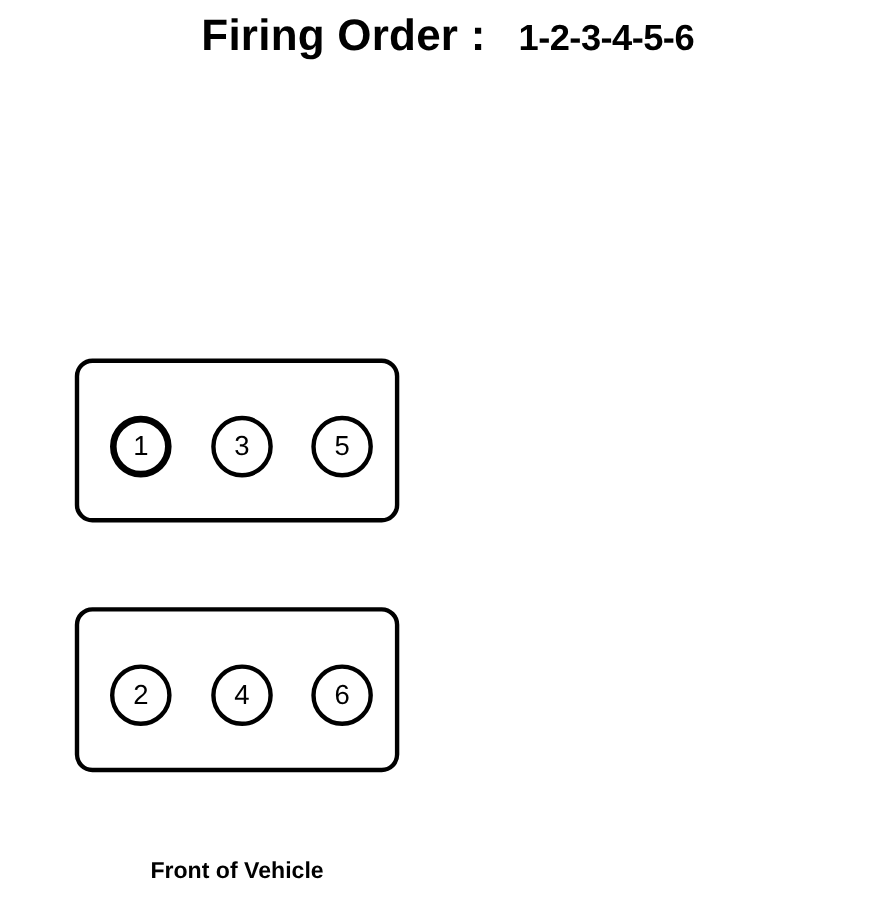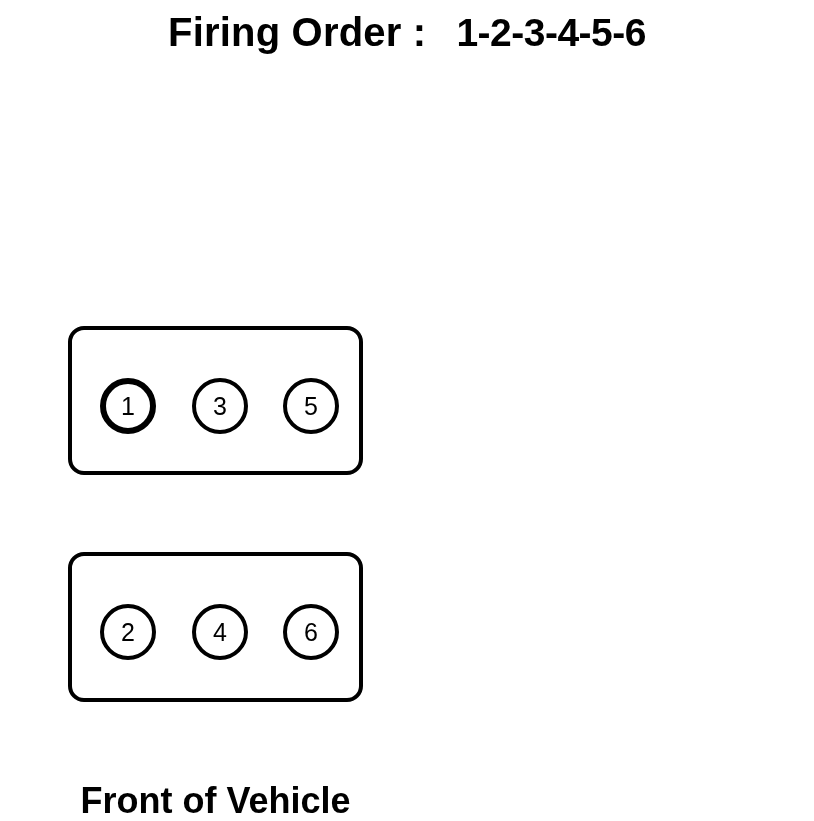--- a/index.html
+++ b/index.html
@@ -33,21 +33,21 @@
     width: 814px;
     text-align: center;
     white-space: nowrap;
   }
   .title-label {
     font-size: 40px;
     font-weight: bold;
     letter-spacing: 0.2px;
   }
   .title-sequence {
-    font-size: 39px;
+    font-size: 33px;
     font-weight: bold;
     letter-spacing: -0.5px;
     margin-left: 30px;
   }
 
   
   .bank {
     position: absolute;
     left: 68px;
     width: 295px;
@@ -100,21 +100,21 @@
   #bank-top .cylinder    { top: 48px; }
   #bank-bottom .cylinder { top: 48px; }
 
   
   .caption {
     position: absolute;
     left: 68px;
     top: 780px;
     width: 295px;
     text-align: center;
-    font-size: 36px;
+    font-size: 21px;
     font-weight: bold;
     white-space: nowrap;
   }
 </style>
 </head>
 <body>
 
 <div id="diagram-root">
 
   <div class="title-row">

